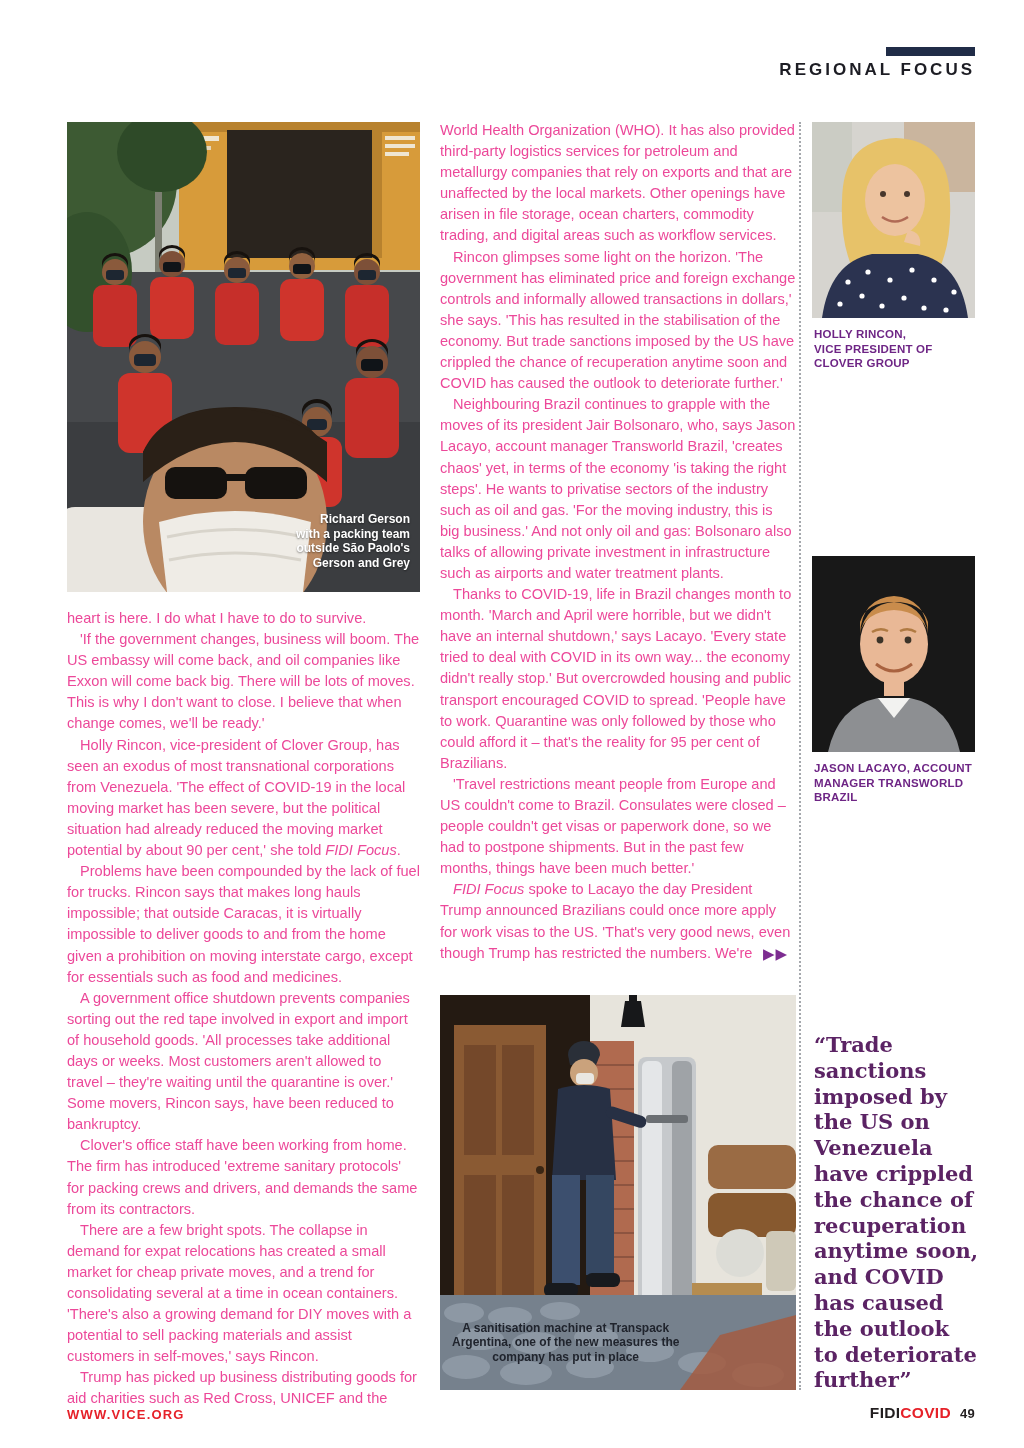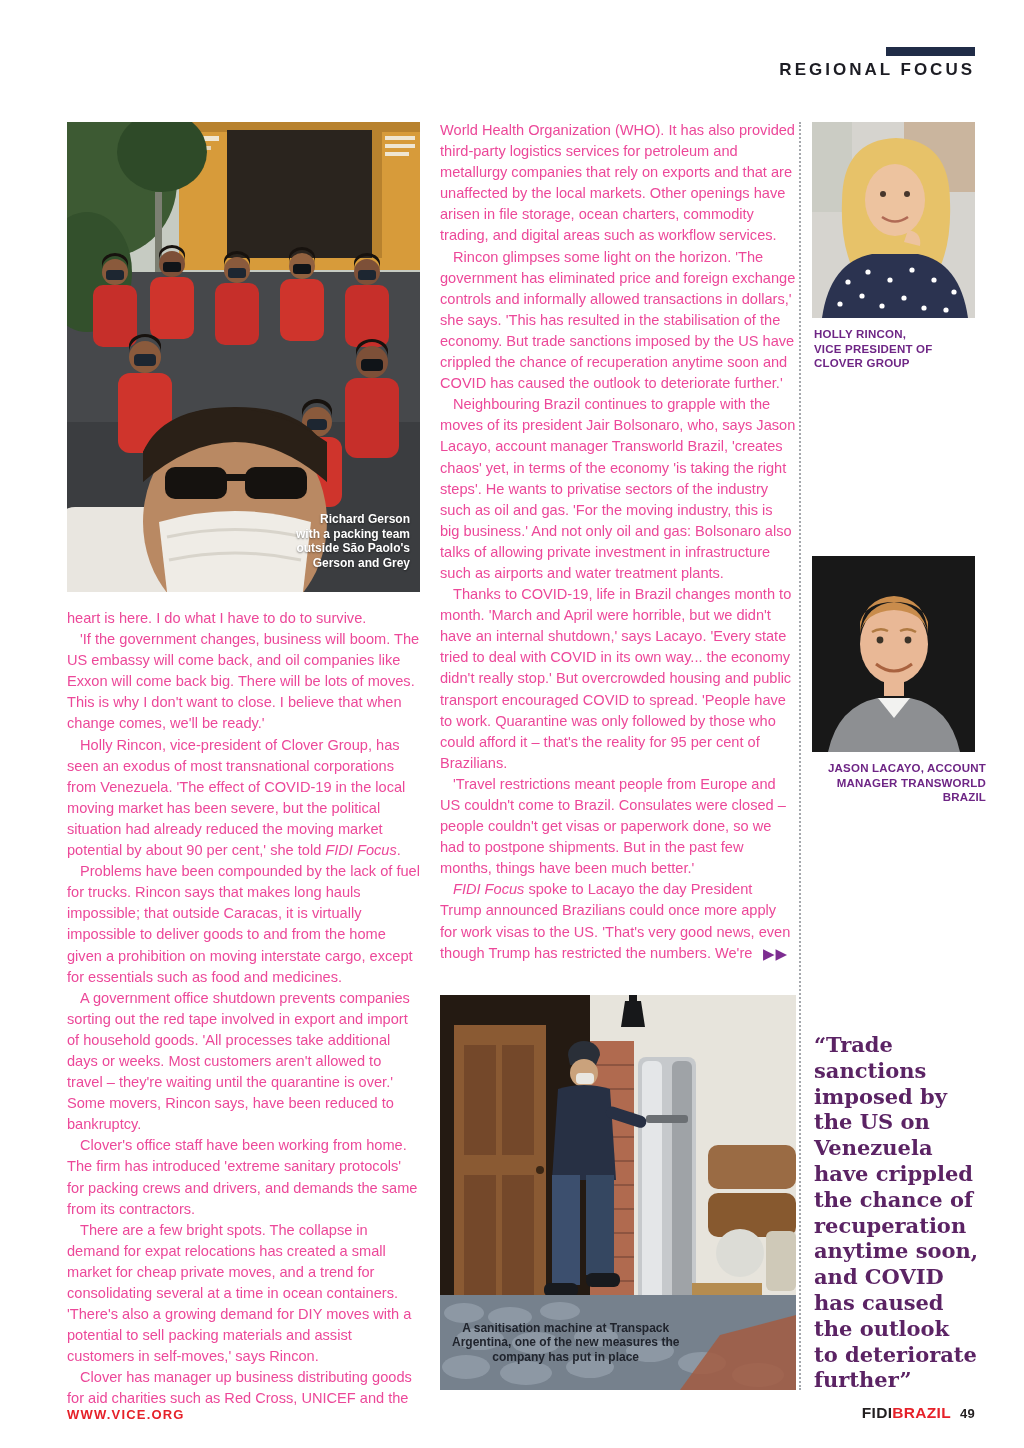--- a/index.html
+++ b/index.html
@@ -150,21 +150,21 @@
   </div>
 
   <div class="abs colL bodytext" style="top:608px;">
     <p>heart is here. I do what I have to do to survive.</p>
     <p class="ind">'If the government changes, business will boom. The US embassy will come back, and oil companies like Exxon will come back big. There will be lots of moves. This is why I don't want to close. I believe that when change comes, we'll be ready.'</p>
     <p class="ind"><span>Holly Rincon, vice-president of Clover Group, has seen an exodus of most transnational corporations from Venezuela. 'The effect of COVID-19 in the local moving market has been severe, but the political situation had already reduced the moving market potential by about 90 per cent,' she told </span><em>FIDI Focus</em><span>.</span></p>
     <p class="ind">Problems have been compounded by the lack of fuel for trucks. Rincon says that makes long hauls impossible; that outside Caracas, it is virtually impossible to deliver goods to and from the home given a prohibition on moving interstate cargo, except for essentials such as food and medicines.</p>
     <p class="ind">A government office shutdown prevents companies sorting out the red tape involved in export and import of household goods. 'All processes take additional days or weeks. Most customers aren't allowed to travel – they're waiting until the quarantine is over.' Some movers, Rincon says, have been reduced to bankruptcy.</p>
     <p class="ind">Clover's office staff have been working from home. The firm has introduced 'extreme sanitary protocols' for packing crews and drivers, and demands the same from its contractors.</p>
     <p class="ind">There are a few bright spots. The collapse in demand for expat relocations has created a small market for cheap private moves, and a trend for consolidating several at a time in ocean containers. 'There's also a growing demand for DIY moves with a potential to sell packing materials and assist customers in self-moves,' says Rincon.</p>
-    <p class="ind">Clover has manager up business distributing goods for aid charities such as Red Cross, UNICEF and the</p>
+    <p class="ind">Trump has picked up business distributing goods for aid charities such as Red Cross, UNICEF and the</p>
   </div>
 
   <div class="abs colM bodytext" style="top:120px;">
     <p>World Health Organization (WHO). It has also provided third-party logistics services for petroleum and metallurgy companies that rely on exports and that are unaffected by the local markets. Other openings have arisen in file storage, ocean charters, commodity trading, and digital areas such as workflow services.</p>
     <p class="ind">Rincon glimpses some light on the horizon. 'The government has eliminated price and foreign exchange controls and informally allowed transactions in dollars,' she says. 'This has resulted in the stabilisation of the economy. But trade sanctions imposed by the US have crippled the chance of recuperation anytime soon and COVID has caused the outlook to deteriorate further.'</p>
     <p class="ind">Neighbouring Brazil continues to grapple with the moves of its president Jair Bolsonaro, who, says Jason Lacayo, account manager Transworld Brazil, 'creates chaos' yet, in terms of the economy 'is taking the right steps'. He wants to privatise sectors of the industry such as oil and gas. 'For the moving industry, this is big business.' And not only oil and gas: Bolsonaro also talks of allowing private investment in infrastructure such as airports and water treatment plants.</p>
     <p class="ind">Thanks to COVID-19, life in Brazil changes month to month. 'March and April were horrible, but we didn't have an internal shutdown,' says Lacayo. 'Every state tried to deal with COVID in its own way... the economy didn't really stop.' But overcrowded housing and public transport encouraged COVID to spread. 'People have to work. Quarantine was only followed by those who could afford it – that's the reality for 95 per cent of Brazilians.</p>
     <p class="ind">'Travel restrictions meant people from Europe and US couldn't come to Brazil. Consulates were closed – people couldn't get visas or paperwork done, so we had to postpone shipments. But in the past few months, things have been much better.'</p>
     <p class="ind"><em>FIDI Focus</em><span> spoke to Lacayo the day President Trump announced Brazilians could once more apply for work visas to the US. 'That's very good news, even though Trump has restricted the numbers. We're</span></p>
   </div>
@@ -291,34 +291,34 @@
       <circle cx="68" cy="84" r="3.4" fill="#3c3328"></circle>
       <circle cx="96" cy="84" r="3.4" fill="#3c3328"></circle>
       <path d="M60,76 q8,-5 16,-1" stroke="#b07a42" stroke-width="2.5" fill="none"></path>
       <path d="M88,75 q8,-4 16,1" stroke="#b07a42" stroke-width="2.5" fill="none"></path>
       <path d="M64,108 Q82,122 100,108" stroke="#a9623f" stroke-width="3" fill="none"></path>
       <rect x="72" y="124" width="20" height="16" fill="#e9b896"></rect>
       <path d="M16,196 Q26,150 66,142 L98,142 Q138,150 148,196 Z" fill="#8d8f92"></path>
       <path d="M66,142 L82,162 L98,142 Z" fill="#f2f2f0"></path>
     </svg>
   </div>
-  <div class="abs purple-cap preline" style="left:814px;top:761px;width:172px;text-align:right;">JASON LACAYO, ACCOUNT
+  <div class="abs purple-cap preline" style="left:814px;top:761px;width:172px;">JASON LACAYO, ACCOUNT
 MANAGER TRANSWORLD BRAZIL</div>
 
   <div class="abs pull-quote preline" style="left:814px;top:1032px;width:180px;">“Trade
 sanctions
 imposed by
 the US on
 Venezuela
 have crippled
 the chance of
 recuperation
 anytime soon,
 and COVID
 has caused
 the outlook
 to deteriorate
 further”</div>
 
   <div class="abs footer-url">WWW.VICE.ORG</div>
-  <div class="abs footer-brand"><span>FIDI</span><span class="red">BRAZIL</span><span class="pg">49</span></div>
+  <div class="abs footer-brand"><span>FIDI</span><span class="red">COVID</span><span class="pg">49</span></div>
 
 </div>
 
 </body></html>

